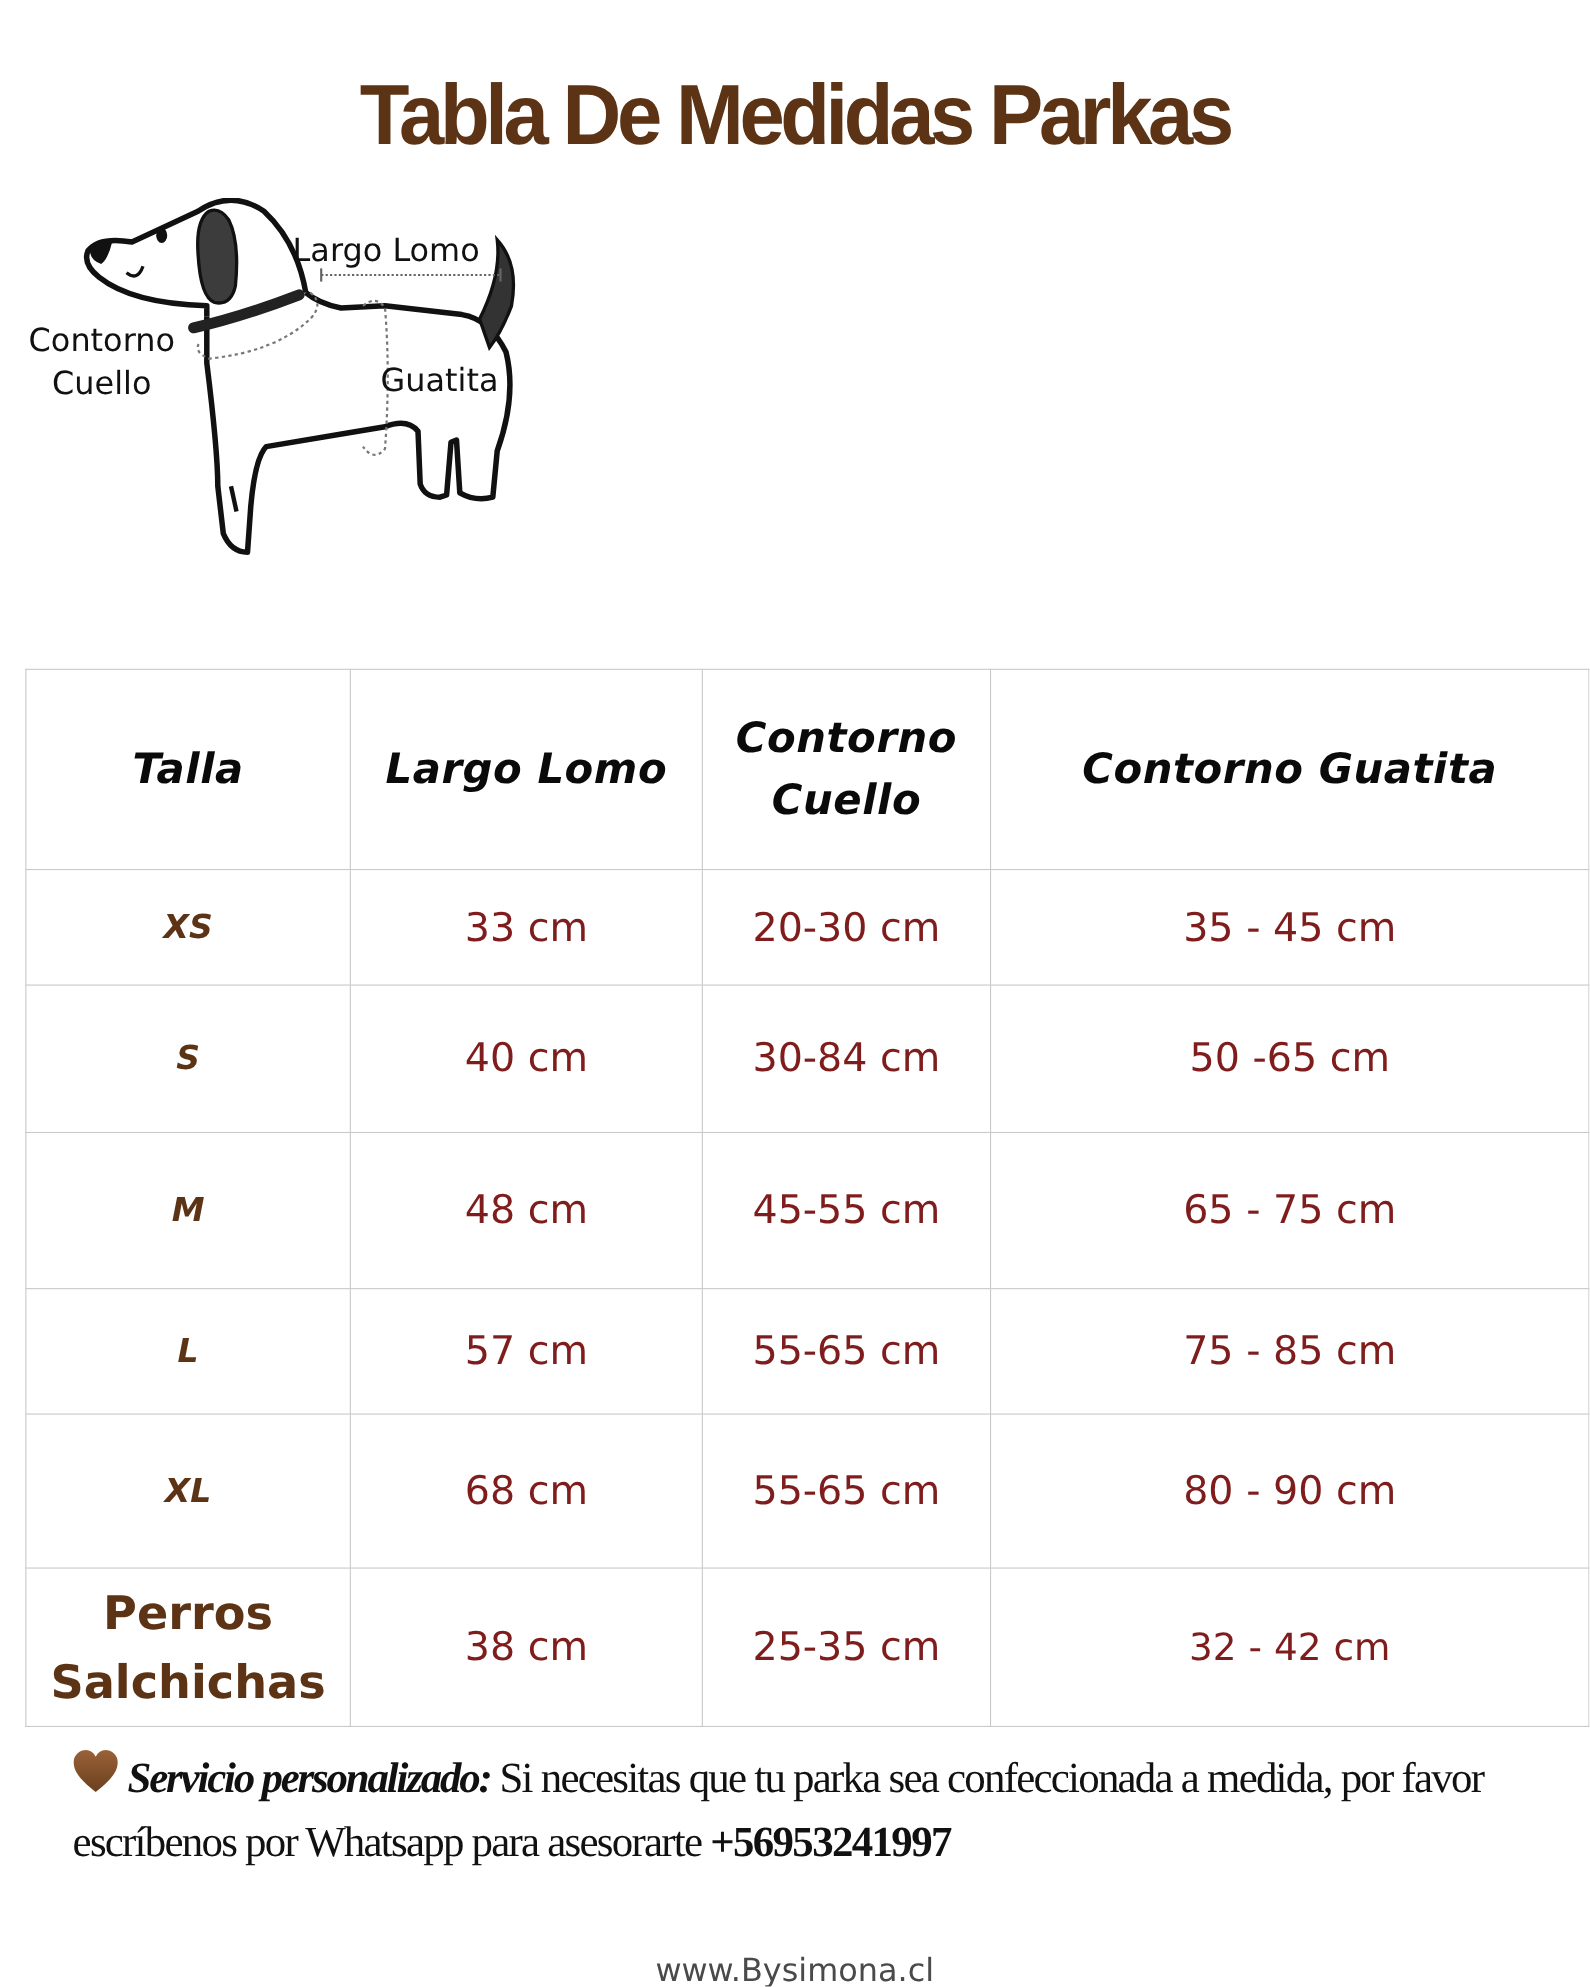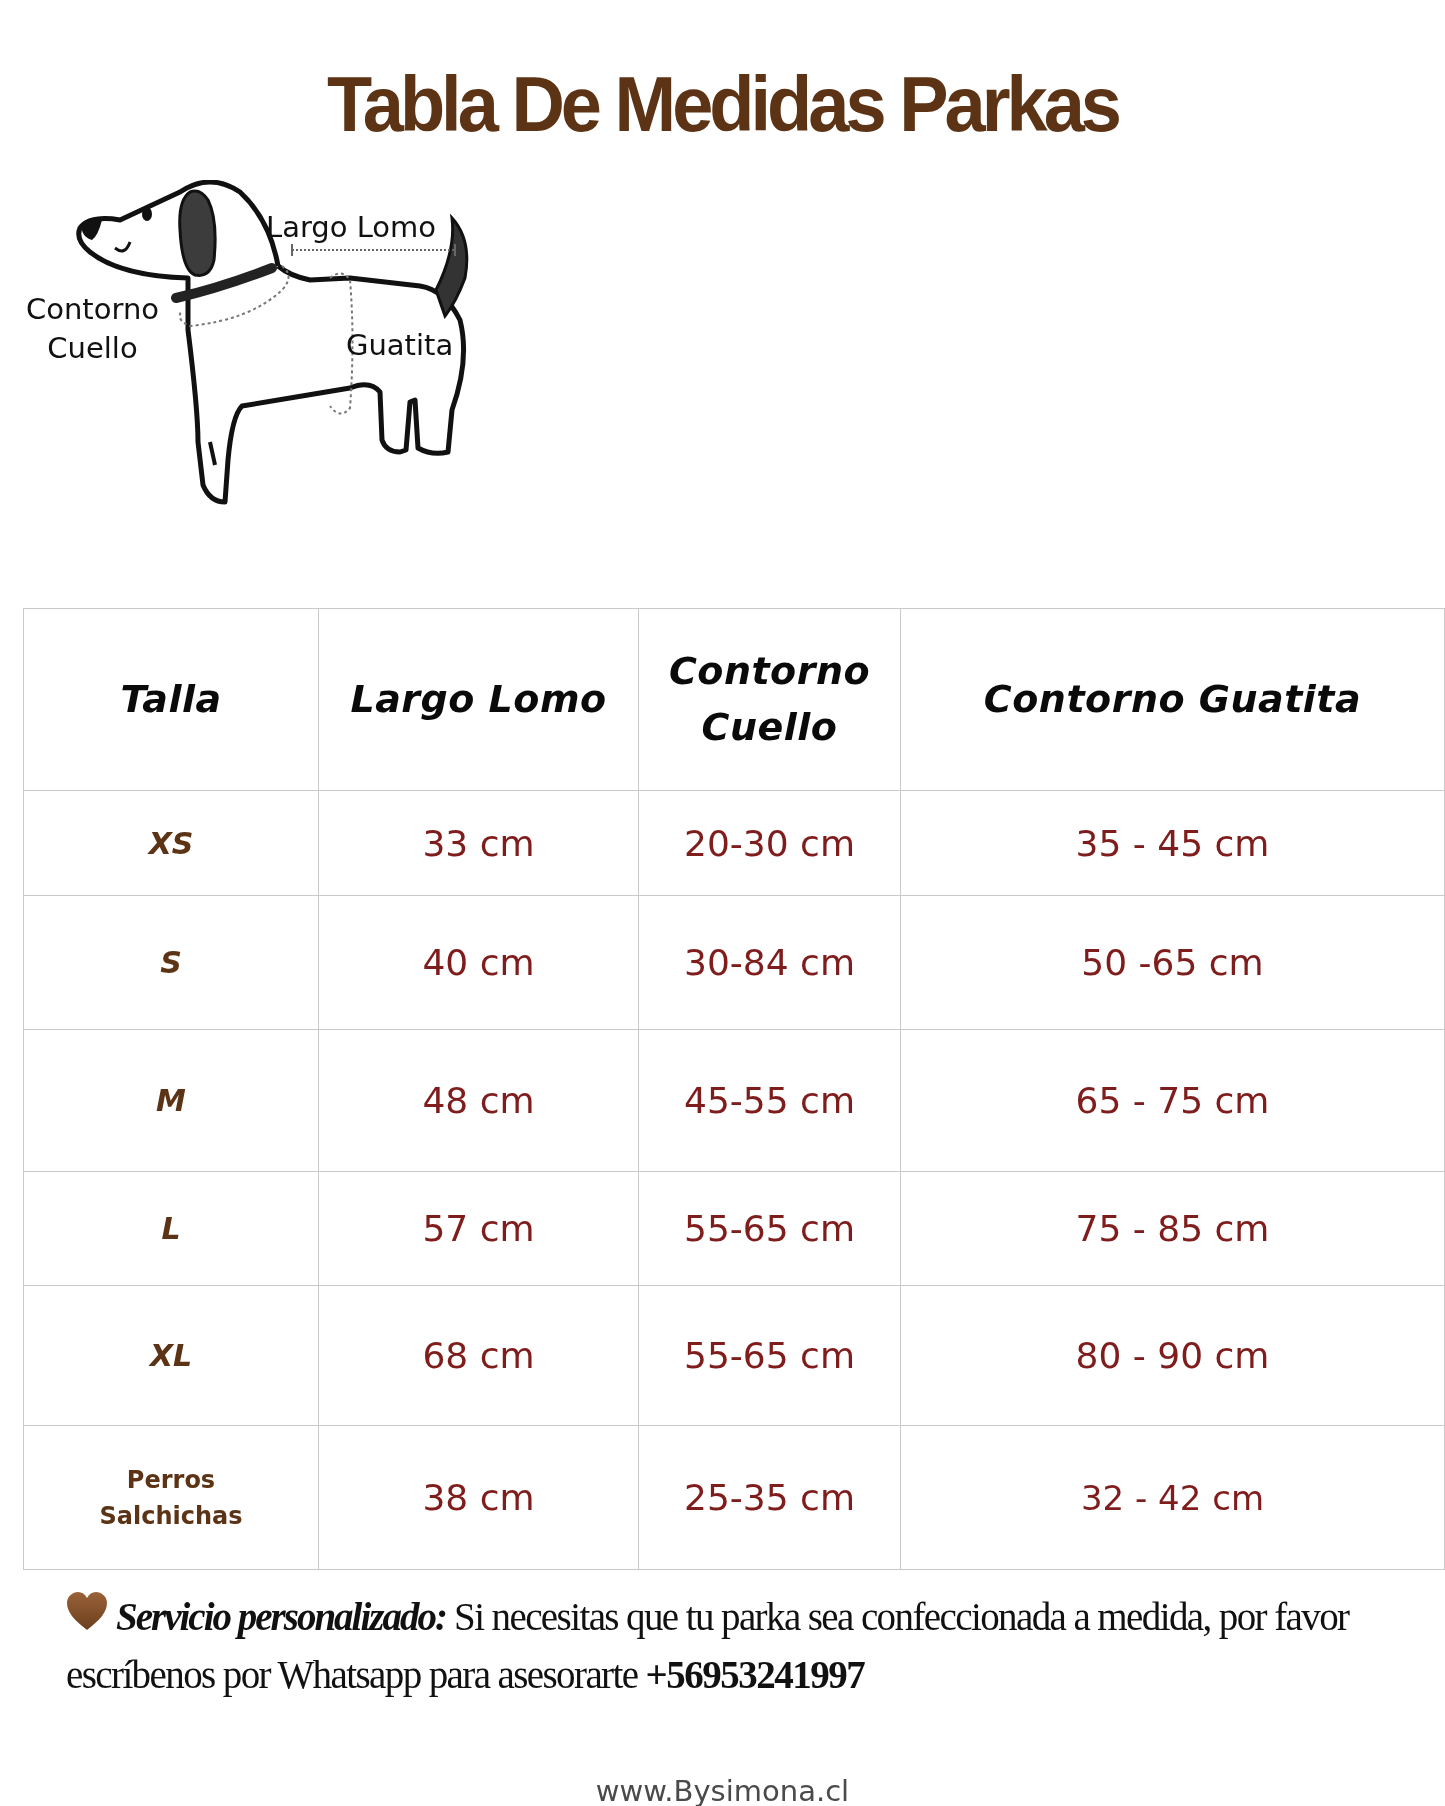--- a/index.html
+++ b/index.html
@@ -27,21 +27,21 @@
     border: 1.5px solid #c9c9c9; text-align: center; vertical-align: middle; padding: 0;
   }
   .tbl th {
     font-family: "DejaVu Sans", sans-serif; font-style: italic; font-weight: 700;
     font-size: 38px; line-height: 1.45; color: #0a0a0a; letter-spacing: 0.5px;
   }
   .tbl td.size {
     font-family: "DejaVu Sans", sans-serif; font-style: italic; font-weight: 700;
     font-size: 30px; color: #5c3415;
   }
-  .tbl td.size.multi { font-style: normal; font-size: 24px; line-height: 1.5; }
+  .tbl td.size.multi { font-style: normal; font-size: 42px; line-height: 1.5; }
   .tbl td.val {
     font-family: "DejaVu Sans", sans-serif; font-size: 36px; color: #7f1d1d;
   }
   .tbl td.val.big { font-size: 34px; }
   .footer-note {
     position: absolute; left: 66px; top: 1588px; width: 1340px;
     font-family: Liberation Serif, serif; font-size: 39px; letter-spacing: -1.6px;
     line-height: 58px; color: #111;
   }
   .footer-note .heart { display: inline-block; width: 42px; height: 40px; vertical-align: -2px; margin-right: 8px; }

